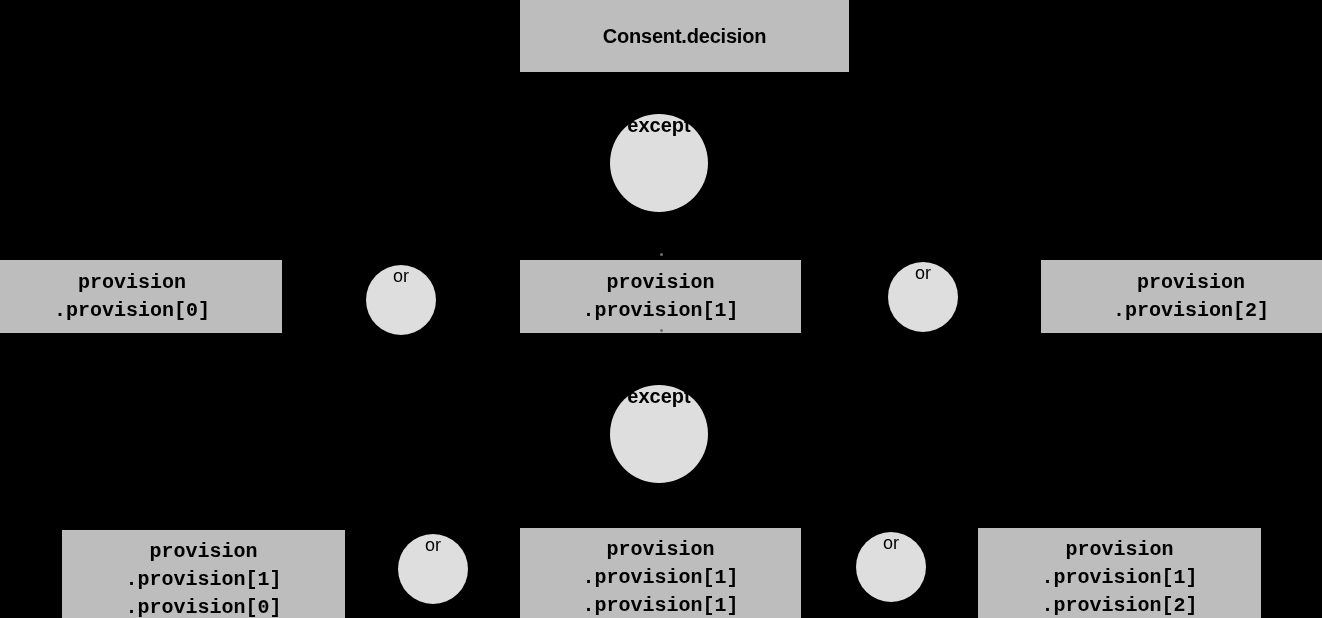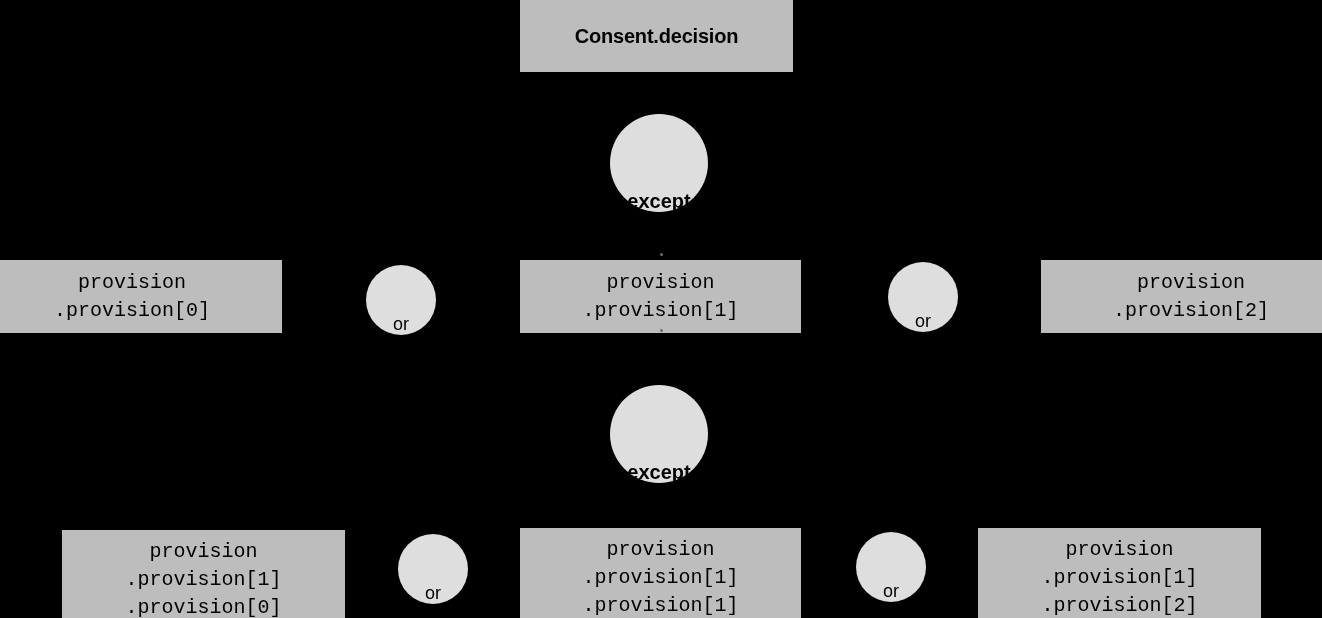--- a/index.html
+++ b/index.html
@@ -34,31 +34,31 @@
   }
   .root-box .box-label {
     font-family: "Liberation Sans", sans-serif;
     font-weight: bold;
     font-size: 20px;
     line-height: 24px;
     letter-spacing: -0.2px;
   }
   .path-box .box-label {
     font-family: "Liberation Mono", monospace;
-    font-weight: normal;
+    font-weight: bold;
     font-size: 20px;
     line-height: 28px;
   }
   .op-circle {
     position: absolute;
     background: #dedede;
     color: #000000;
     border-radius: 50%;
     display: flex;
-    align-items: flex-end;
+    align-items: flex-start;
     justify-content: center;
     text-align: center;
     box-sizing: border-box;
   }
   .op-circle .op-label {
     display: block;
   }
   .op-except .op-label {
     font-family: "Liberation Sans", sans-serif;
     font-weight: bold;
@@ -77,21 +77,21 @@
     width: 3px;
     height: 3px;
     border-radius: 50%;
   }
 </style>
 </head>
 <body>
 
 <div id="canvas" style="background: rgb(0, 0, 0);">
 
-  <div class="node-box root-box" style="left: 520px; top: 0px; width: 273px; height: 72px; background: rgb(189, 189, 189); color: rgb(0, 0, 0);">
+  <div class="node-box root-box" style="left: 520px; top: 0px; width: 329px; height: 72px; background: rgb(189, 189, 189); color: rgb(0, 0, 0);">
     <span class="box-label">Consent.decision</span>
   </div>
 
   <div class="op-circle op-except" style="left: 610px; top: 114px; width: 98px; height: 98px; background: rgb(222, 222, 222); color: rgb(0, 0, 0);">
     <span class="op-label">except</span>
   </div>
 
   <div class="op-circle op-or" style="left: 366px; top: 265px; width: 70px; height: 70px; background: rgb(222, 222, 222); color: rgb(0, 0, 0);">
     <span class="op-label">or</span>
   </div>

